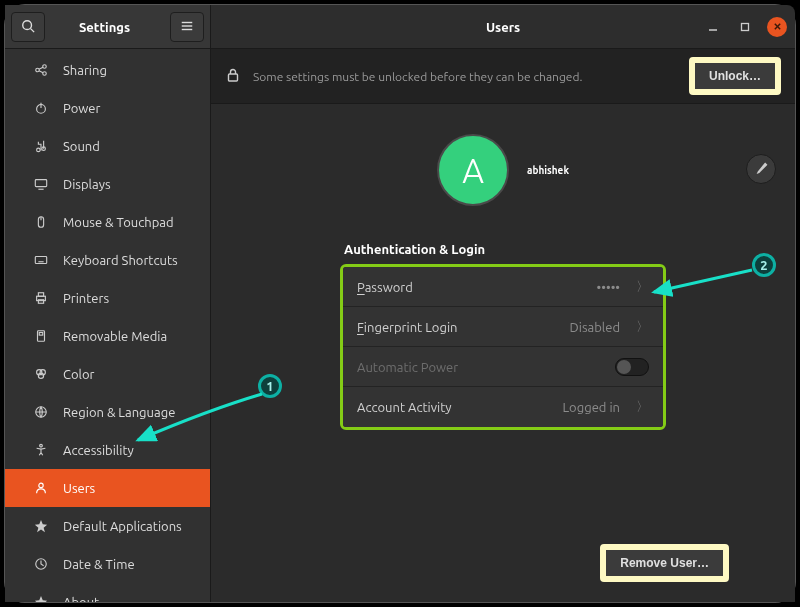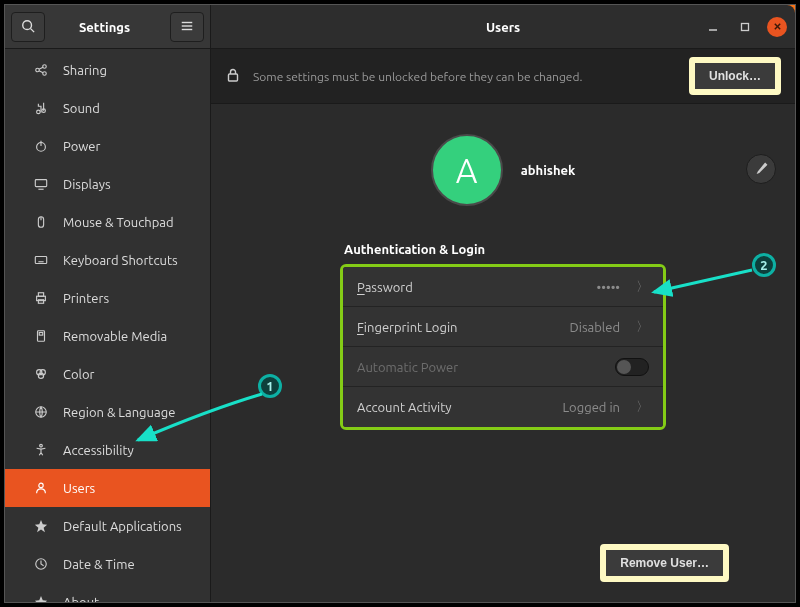--- a/index.html
+++ b/index.html
@@ -1,17 +1,17 @@
 <!DOCTYPE html>
 <html><head>
   <meta charset="utf-8">
   <style>
     * { margin: 0; padding: 0; box-sizing: border-box; }
     body { width: 800px; height: 607px; font-family: "Ubuntu", "Segoe UI", sans-serif; background: #000; overflow: hidden; position: relative; }
-    .window { position: relative; width: 790px; height: 597px; margin: 5px; background: #f97316; border-radius: 0; display: flex; flex-direction: column; box-shadow: 0 0 0 1px #555; overflow: visible; }
+    .window { position: relative; width: 790px; height: 597px; margin: 5px; background: #f97316; border-radius: 20px; display: flex; flex-direction: column; box-shadow: 0 0 0 1px #555; overflow: visible; }
     .titlebar { height: 44px; display: flex; align-items: center; background: #2d2d2d; border-bottom: 1px solid #1a1a1a; border-radius: 8px 8px 0 0; }
     .tb-left { width: 206px; display: flex; align-items: center; height: 100%; background: #373737; border-right: 1px solid #1a1a1a; }
     .tb-right { flex: 1; display: flex; align-items: center; position: relative; height: 100%; }
     .tb-btn { width: 34px; height: 30px; display: flex; align-items: center; justify-content: center; border: 1px solid #1e1e1e; background: #3b3b3b; color: #ddd; border-radius: 4px; margin-left: 6px; }
     .tb-title-left { flex: 1; text-align: center; color: #fff; font-size: 13px; font-weight: 600; }
     .tb-title-right { position: absolute; left: 50%; transform: translateX(-50%); color: #fff; font-size: 13px; font-weight: 600; }
     .winctrls { position: absolute; right: 8px; display: flex; gap: 12px; align-items: center; }
     .winctrl { width: 20px; height: 20px; display: flex; align-items: center; justify-content: center; color: #ccc; font-size: 11px; }
     .winctrl.close { background: #e95420; color: #3a1808; border-radius: 50%; }
     .body { flex: 1; display: flex; min-height: 0; }
@@ -22,21 +22,21 @@
     .sb-item.active .sb-icon { color: #fff; }
     .content { flex: 1; display: flex; flex-direction: column; background: #2b2b2b; color: #d0d0d0; font-size: 13px; }
     .banner { background: #222; display: flex; align-items: center; padding: 8px 14px; gap: 12px; border-bottom: 1px solid #1a1a1a; }
     .banner-text { flex: 1; }
     .banner-title { color: #fff; font-weight: 600; font-size: 13px; }
     .banner-sub { color: #9a9a9a; font-size: 12px; }
     .btn { background: #3b3b3b; border: 6px solid #fef9c3; color: #e0e0e0; padding: 6px 14px; border-radius: 4px; font-size: 12px; cursor: pointer; font-weight: bold; }
     .main-area { flex: 1; display: flex; flex-direction: column; align-items: center; padding: 30px 0 0 0; position: relative; }
     .profile { display: flex; align-items: center; gap: 18px; width: 330px; position: relative; justify-content: center; }
     .avatar { width: 72px; height: 72px; border-radius: 50%; background: #34d07d; display: flex; align-items: center; justify-content: center; color: #fff; font-size: 34px; font-weight: 300; border: 2px solid #4a4a4a; }
-    .uname { color: #fff; font-size: 13px; font-weight: 600; }
+    .uname { color: #fff; font-size: 10px; font-weight: 600; }
     .edit-btn { position: absolute; right: -108px; top: 20px; width: 30px; height: 30px; background: #3b3b3b; border: 1px solid #1e1e1e; border-radius: 50%; display: flex; align-items: center; justify-content: center; color: #ccc; }
     .section-title { width: 318px; text-align: left; color: #fff; font-weight: 600; font-size: 13px; margin-top: 36px; margin-bottom: 8px; }
     .list { width: 326px; border: 3px solid #84cc16; border-radius: 6px; overflow: hidden; }
     .row { height: 40px; display: flex; align-items: center; padding: 0 14px; background: #333; border-bottom: 1px solid #232323; gap: 10px; cursor: pointer; }
     .row:last-child { border-bottom: none; }
     .row.disabled { color: #6e6e6e; cursor: default; }
     .row-label { flex: 1; font-size: 13px; }
     .row-label .mn { text-decoration: underline; text-decoration-style: solid; text-underline-offset: 2px; }
     .row-val { color: #8c8c8c; font-size: 13px; }
     .chev { color: #777; margin-left: 6px; }
@@ -109,36 +109,36 @@
               <circle cx="12" cy="12" r="2"></circle>
               <line x1="5.7" y1="7.1" x2="10.3" y2="4.9"></line>
               <line x1="5.7" y1="8.9" x2="10.3" y2="11.1"></line>
             </svg>
           </span>
           <span>Sharing</span>
         </div>
         <div class="sb-item">
           <span class="sb-icon">
             <svg width="14" height="14" viewBox="0 0 16 16" fill="none" stroke="currentColor" stroke-width="1.3">
+              <circle cx="8" cy="9" r="5"></circle>
+              <line x1="8" y1="2" x2="8" y2="8"></line>
+            </svg>
+          </span>
+          <span>Power</span>
+        </div>
+        <div class="sb-item">
+          <span class="sb-icon">
+            <svg width="14" height="14" viewBox="0 0 16 16" fill="none" stroke="currentColor" stroke-width="1.3">
               <path d="M5 3 L5 6 L8 6 L8 13"></path>
               <circle cx="5" cy="12.5" r="2"></circle>
               <circle cx="11" cy="11" r="2"></circle>
               <path d="M11 2 L11 11"></path>
             </svg>
           </span>
           <span>Sound</span>
-        </div>
-        <div class="sb-item">
-          <span class="sb-icon">
-            <svg width="14" height="14" viewBox="0 0 16 16" fill="none" stroke="currentColor" stroke-width="1.3">
-              <circle cx="8" cy="9" r="5"></circle>
-              <line x1="8" y1="2" x2="8" y2="8"></line>
-            </svg>
-          </span>
-          <span>Power</span>
         </div>
         <div class="sb-item">
           <span class="sb-icon">
             <svg width="14" height="14" viewBox="0 0 16 16" fill="none" stroke="currentColor" stroke-width="1.3">
               <rect x="1.5" y="3" width="13" height="8" rx="1"></rect>
               <line x1="5" y1="14" x2="11" y2="14"></line>
             </svg>
           </span>
           <span>Displays</span>
         </div>

